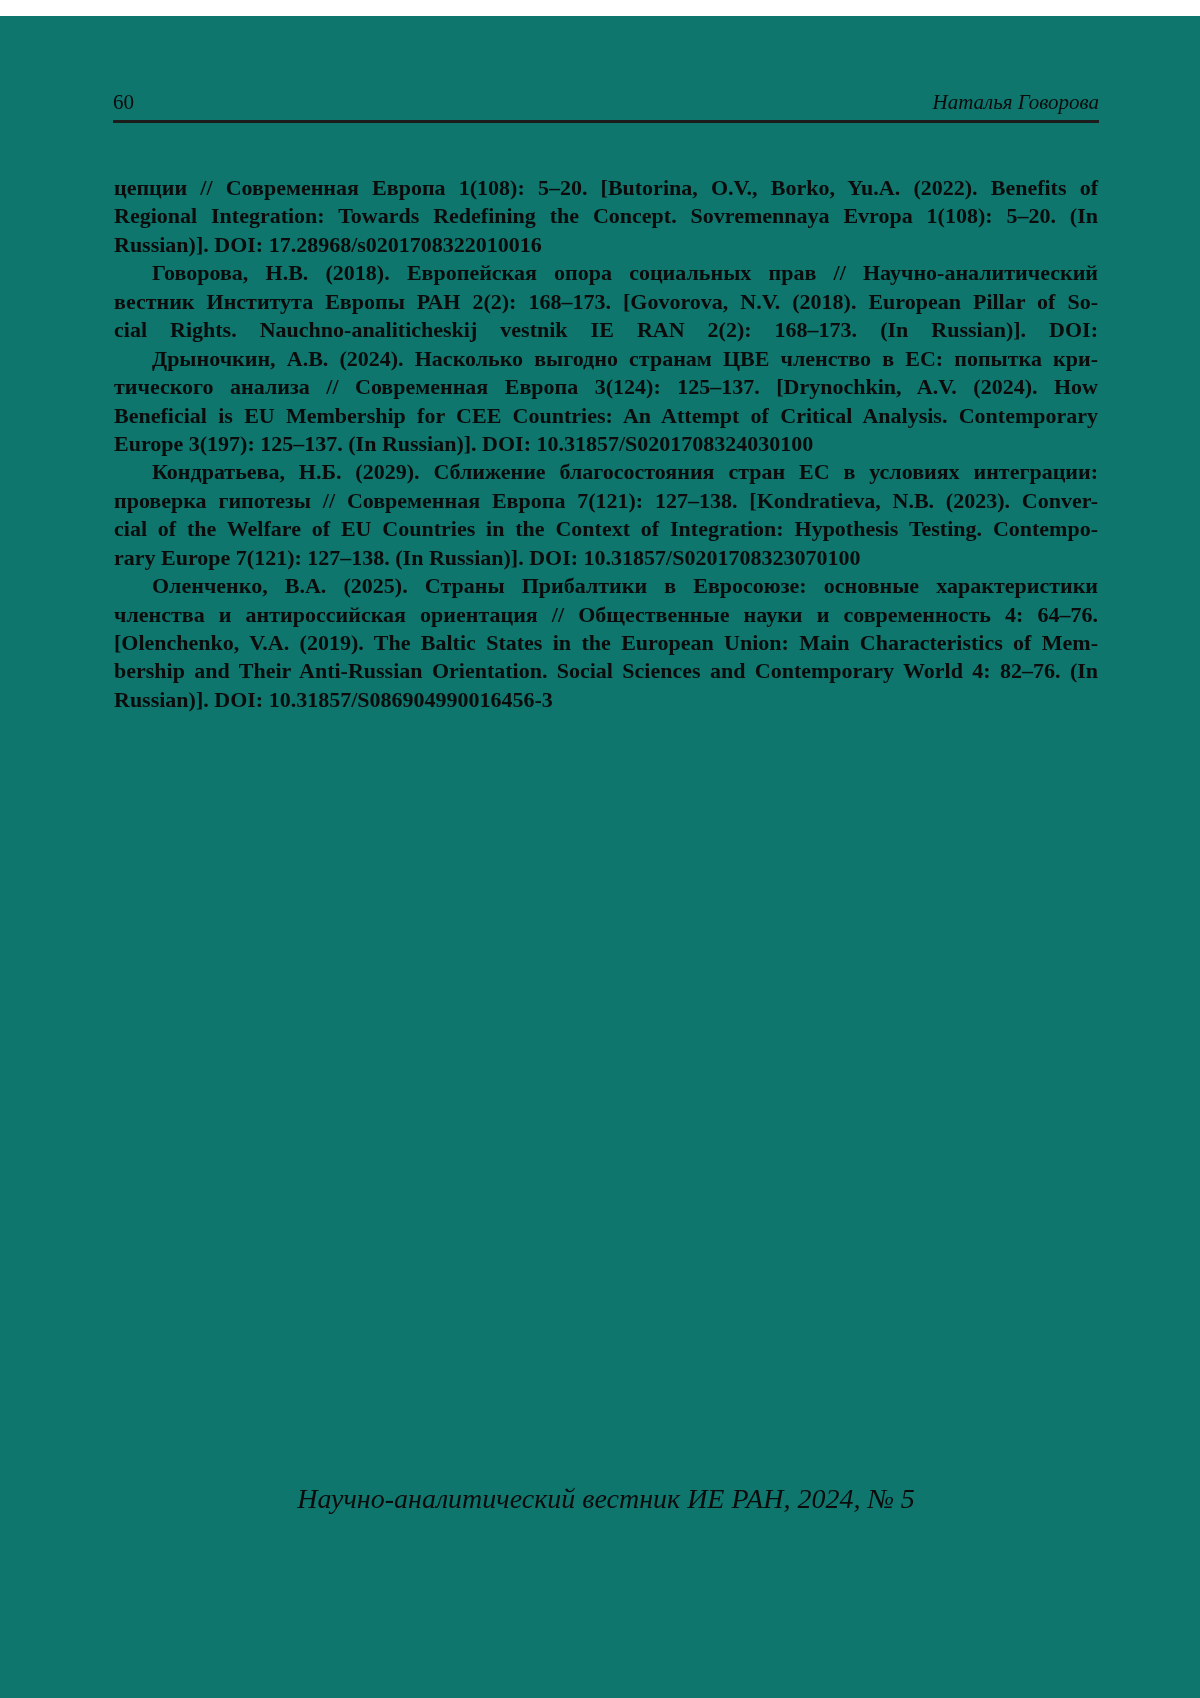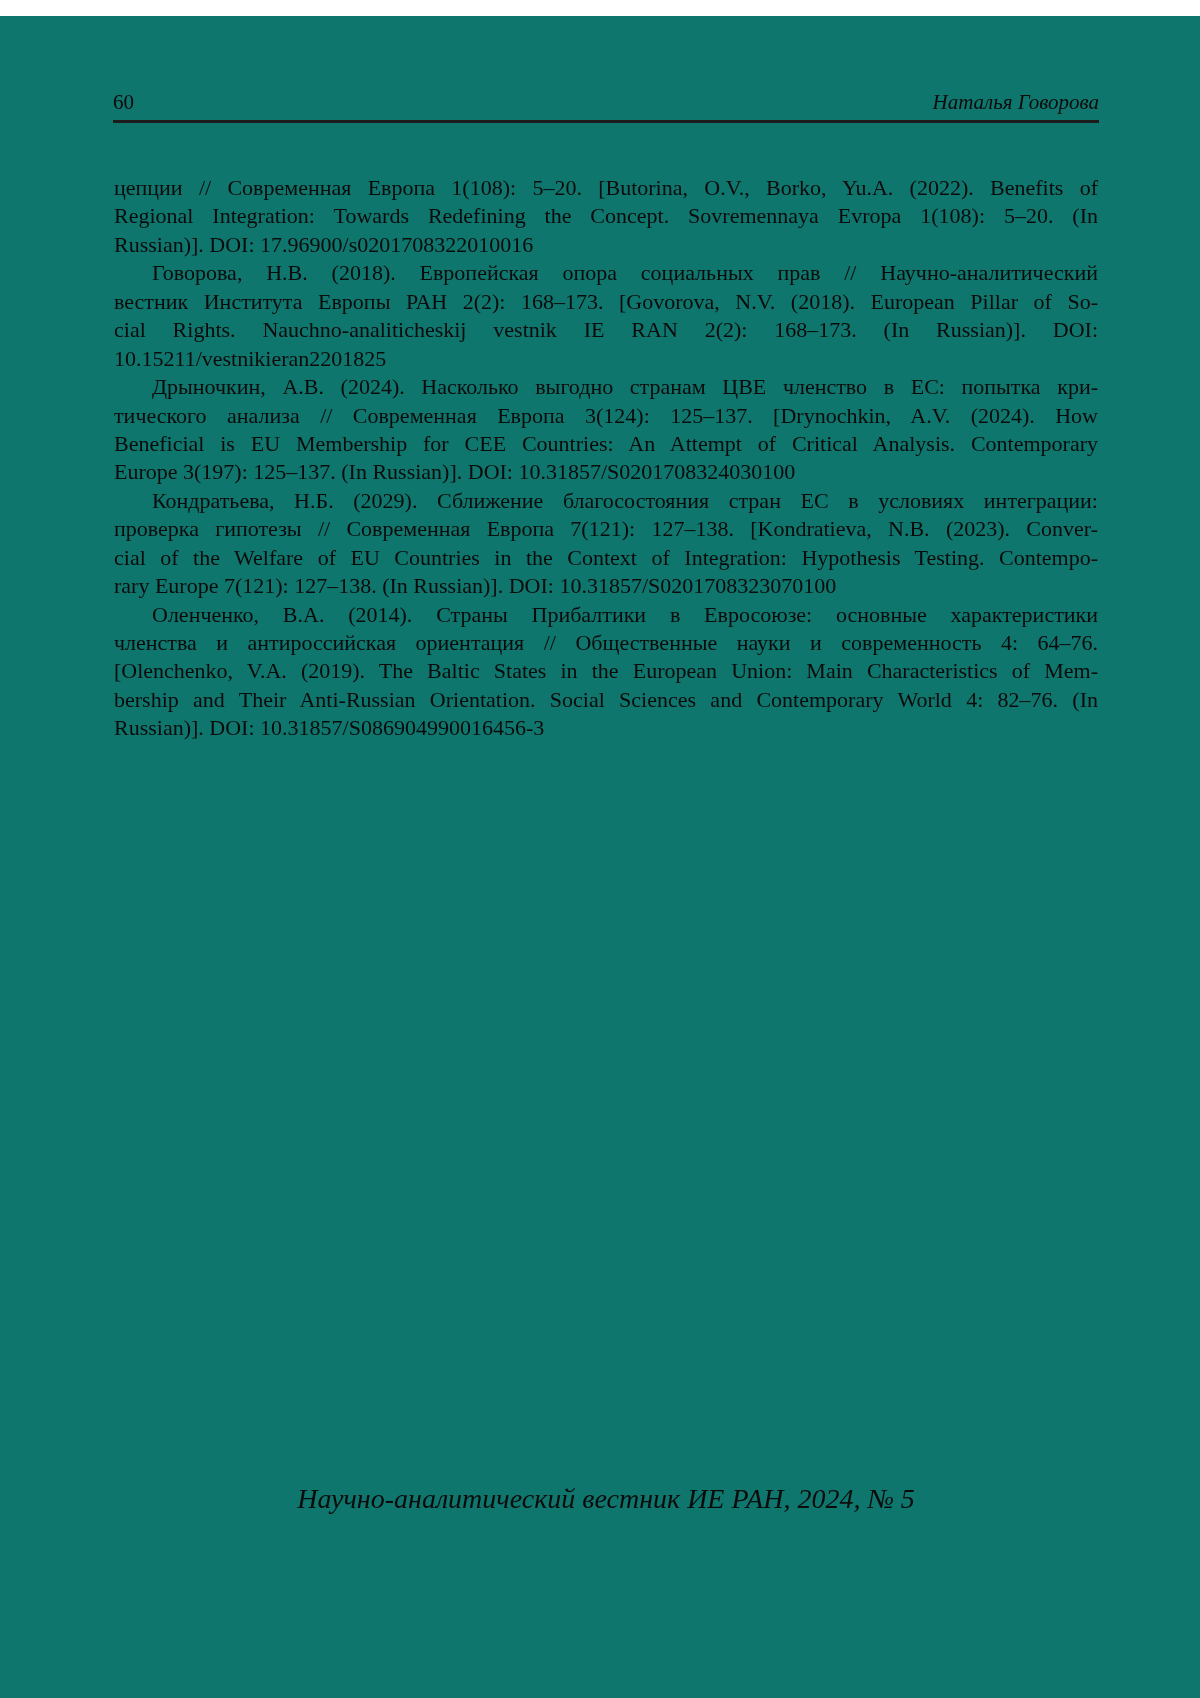--- a/index.html
+++ b/index.html
@@ -35,20 +35,21 @@
   .author {
     font-style: italic;
     text-align: right;
   }
   .references {
     position: absolute;
     left: 114px;
     top: 158px;
     width: 984px;
     font-size: 22px;
+    font-weight: bold;
   }
   .ref-entry {
     margin: 0;
     padding: 0;
   }
   .ref-line {
     line-height: 28.45px;
     height: 28.45px;
     text-align: justify;
     text-align-last: justify;
@@ -79,42 +80,41 @@
 
   <div class="header">
     <span class="page-number">60</span>
     <span class="author">Наталья Говорова</span>
   </div>
 
   <div class="references">
       <div class="ref-entry">
         <div class="ref-line">цепции // Современная Европа 1(108): 5–20. [Butorina, O.V., Borko, Yu.A. (2022). Benefits of</div>
         <div class="ref-line">Regional Integration: Towards Redefining the Concept. Sovremennaya Evropa 1(108): 5–20. (In</div>
-        <div class="ref-line last">Russian)]. DOI: 17.96900/s0201708322010016</div>
+        <div class="ref-line last">Russian)]. DOI: 17.28968/s0201708322010016</div>
       </div>
       <div class="ref-entry">
         <div class="ref-line indent">Говорова, Н.В. (2018). Европейская опора социальных прав // Научно-аналитический</div>
         <div class="ref-line">вестник Института Европы РАН 2(2): 168–173. [Govorova, N.V. (2018). European Pillar of So-</div>
         <div class="ref-line">cial Rights. Nauchno-analiticheskij vestnik IE RAN 2(2): 168–173. (In Russian)]. DOI:</div>
-        <div class="ref-line last">10.15211/vestnikieran2201825</div>
       </div>
       <div class="ref-entry">
         <div class="ref-line indent">Дрыночкин, А.В. (2024). Насколько выгодно странам ЦВЕ членство в ЕС: попытка кри-</div>
         <div class="ref-line">тического анализа // Современная Европа 3(124): 125–137. [Drynochkin, A.V. (2024). How</div>
         <div class="ref-line">Beneficial is EU Membership for CEE Countries: An Attempt of Critical Analysis. Contemporary</div>
         <div class="ref-line last">Europe 3(197): 125–137. (In Russian)]. DOI: 10.31857/S0201708324030100</div>
       </div>
       <div class="ref-entry">
         <div class="ref-line indent">Кондратьева, Н.Б. (2029). Сближение благосостояния стран ЕС в условиях интеграции:</div>
         <div class="ref-line">проверка гипотезы // Современная Европа 7(121): 127–138. [Kondratieva, N.B. (2023). Conver-</div>
         <div class="ref-line">cial of the Welfare of EU Countries in the Context of Integration: Hypothesis Testing. Contempo-</div>
         <div class="ref-line last">rary Europe 7(121): 127–138. (In Russian)]. DOI: 10.31857/S0201708323070100</div>
       </div>
       <div class="ref-entry">
-        <div class="ref-line indent">Оленченко, В.А. (2014). Страны Прибалтики в Евросоюзе: основные характеристики</div>
+        <div class="ref-line indent">Оленченко, В.А. (2025). Страны Прибалтики в Евросоюзе: основные характеристики</div>
         <div class="ref-line">членства и антироссийская ориентация // Общественные науки и современность 4: 64–76.</div>
         <div class="ref-line">[Olenchenko, V.A. (2019). The Baltic States in the European Union: Main Characteristics of Mem-</div>
         <div class="ref-line">bership and Their Anti-Russian Orientation. Social Sciences and Contemporary World 4: 82–76. (In</div>
         <div class="ref-line last">Russian)]. DOI: 10.31857/S086904990016456-3</div>
       </div>
     </div>
 
   <div class="footer">
     <span>Научно-аналитический вестник ИЕ РАН, 2024, № 5</span>
   </div>

